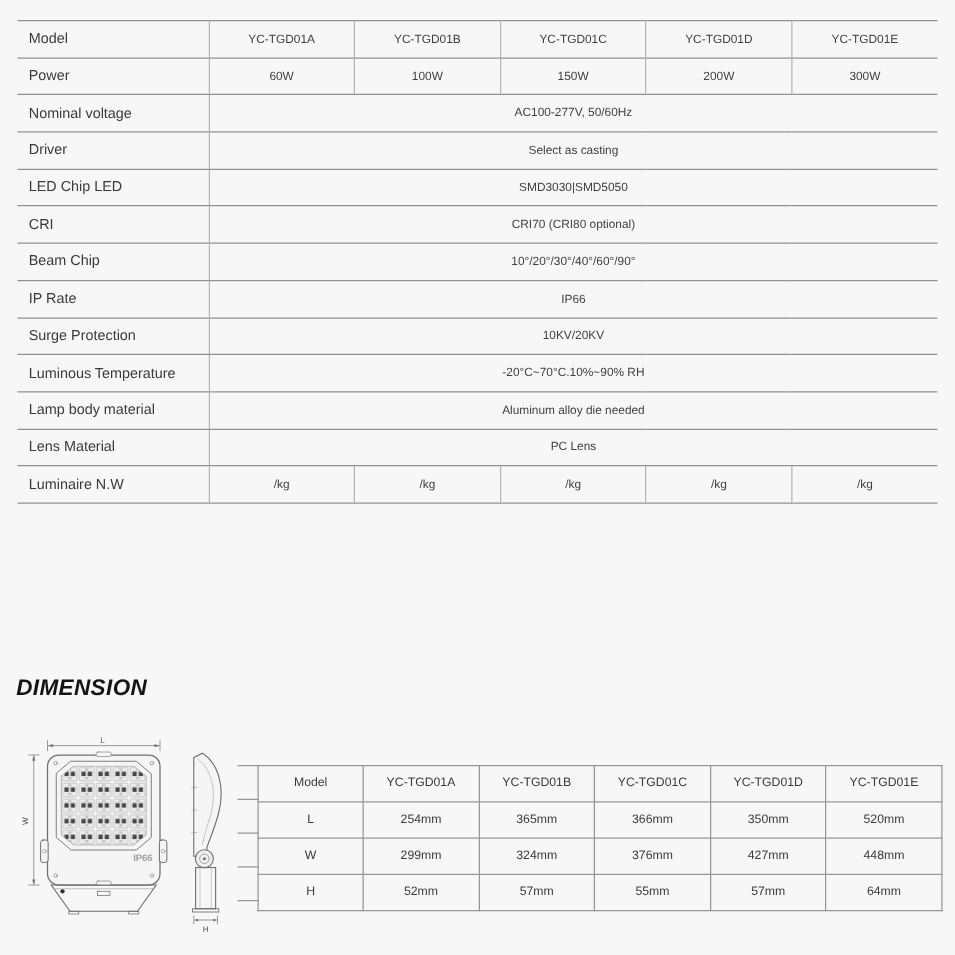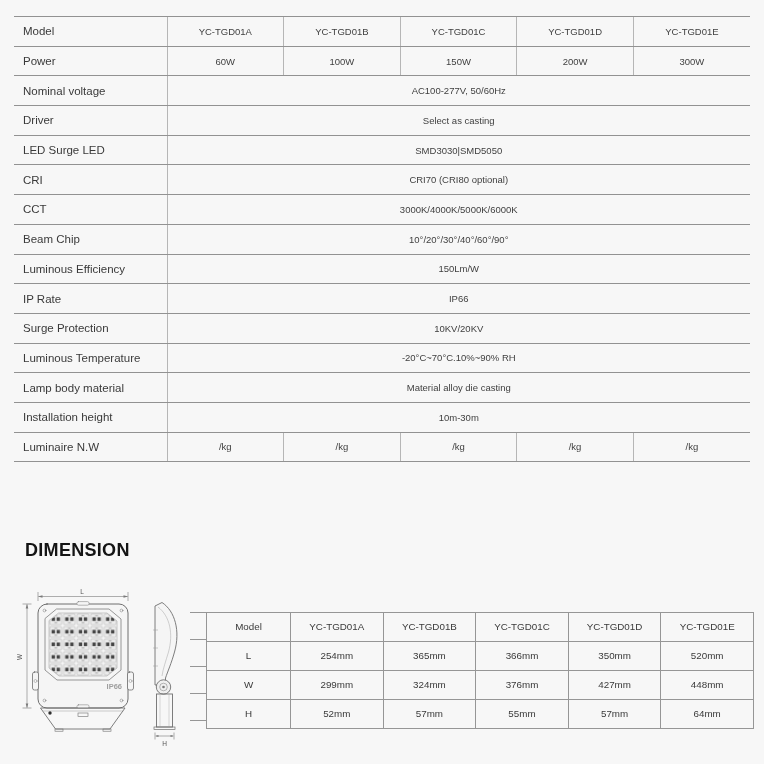--- a/index.html
+++ b/index.html
@@ -38,26 +38,27 @@
   .spec td.val {
     font-size: 9.5px;
     text-align: center;
     border-left: 1px solid #b6b6b6;
     color: #3f3f3f;
   }
 
   
   .dim-heading {
     position: absolute;
-    left: 25px;
+    left: 13px;
     top: 540px;
     font-size: 18px;
     font-weight: 700;
     color: #141414;
     letter-spacing: 0.3px;
+    font-style: italic;
   }
 
   
   .dim-table {
     position: absolute;
     left: 206px;
     top: 612px;
     width: 548px;
     table-layout: fixed;
   }
@@ -123,58 +124,50 @@
       </tr>
       <tr>
         <td class="lbl">Nominal voltage</td>
         <td class="val" colspan="5">AC100-277V, 50/60Hz</td>
       </tr>
       <tr>
         <td class="lbl">Driver</td>
         <td class="val" colspan="5">Select as casting</td>
       </tr>
       <tr>
-        <td class="lbl">LED Surge LED</td>
+        <td class="lbl">LED Chip LED</td>
         <td class="val" colspan="5">SMD3030|SMD5050</td>
       </tr>
       <tr>
         <td class="lbl">CRI</td>
         <td class="val" colspan="5">CRI70 (CRI80 optional)</td>
       </tr>
       <tr>
-        <td class="lbl">CCT</td>
-        <td class="val" colspan="5">3000K/4000K/5000K/6000K</td>
-      </tr>
-      <tr>
         <td class="lbl">Beam Chip</td>
         <td class="val" colspan="5">10°/20°/30°/40°/60°/90°</td>
       </tr>
       <tr>
-        <td class="lbl">Luminous Efficiency</td>
-        <td class="val" colspan="5">150Lm/W</td>
-      </tr>
-      <tr>
         <td class="lbl">IP Rate</td>
         <td class="val" colspan="5">IP66</td>
       </tr>
       <tr>
         <td class="lbl">Surge Protection</td>
         <td class="val" colspan="5">10KV/20KV</td>
       </tr>
       <tr>
         <td class="lbl">Luminous Temperature</td>
         <td class="val" colspan="5">-20°C~70°C.10%~90% RH</td>
       </tr>
       <tr>
         <td class="lbl">Lamp body material</td>
-        <td class="val" colspan="5">Material alloy die casting</td>
-      </tr>
-      <tr>
-        <td class="lbl">Installation height</td>
-        <td class="val" colspan="5">10m-30m</td>
+        <td class="val" colspan="5">Aluminum alloy die needed</td>
+      </tr>
+      <tr>
+        <td class="lbl">Lens Material</td>
+        <td class="val" colspan="5">PC Lens</td>
       </tr>
       <tr>
         <td class="lbl">Luminaire N.W</td>
         <td class="val">/kg</td>
         <td class="val">/kg</td>
         <td class="val">/kg</td>
         <td class="val">/kg</td>
         <td class="val">/kg</td>
       </tr>
     </tbody>

